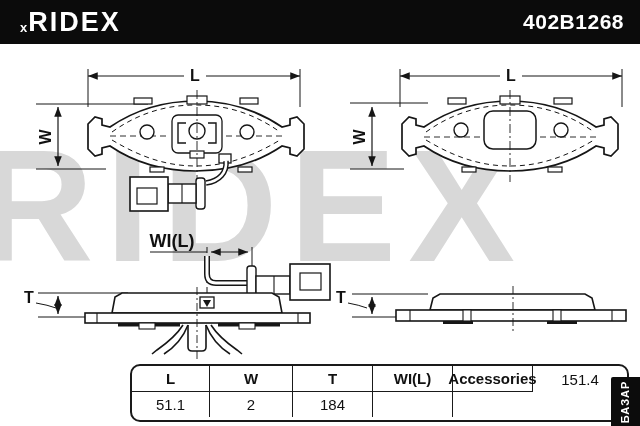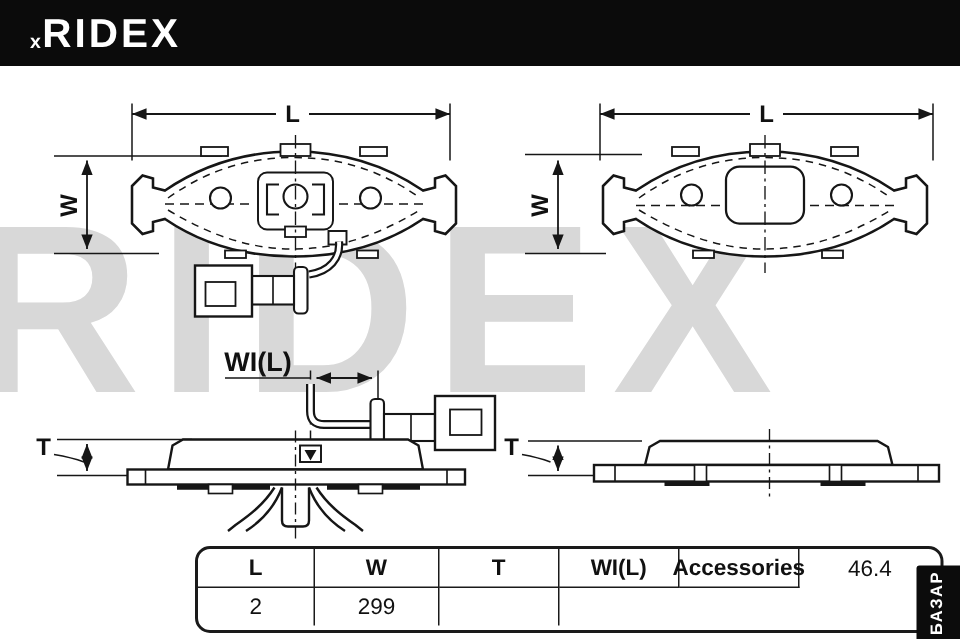--- a/index.html
+++ b/index.html
@@ -42,20 +42,21 @@
 </head>
 <body>
 
 <div class="wm-center">RIDEX</div>
 
 <div class="header">
   <div class="logo">
     <span class="mark">x</span>
     <span class="brand">RIDEX</span>
   </div>
+  <div class="part-number">402B1268</div>
 </div>
 
 <svg class="canvas" width="640" height="426" viewBox="0 0 640 426">
   <defs>
     <marker id="mE" viewBox="0 0 10 10" refX="9" refY="5" markerWidth="9" markerHeight="9" orient="auto-start-reverse">
       <path d="M0,1.5 L9,5 L0,8.5 Z" fill="#161616"></path>
     </marker>
   </defs>
 
   <g stroke="#161616">
@@ -210,23 +211,24 @@
     <line x1="513" y1="286" x2="513" y2="332" stroke-width="0.9" stroke-dasharray="8 3 2 3"></line>
   </g>
 </svg>
 
 <div class="spec-table">
   <div class="cell head">L</div>
   <div class="cell head">W</div>
   <div class="cell head">T</div>
   <div class="cell head">WI(L)</div>
   <div class="cell head">Accessories</div>
-  <div class="cell">46.4</div>
+  <div class="cell">151.4</div>
+  <div class="cell">51.1</div>
   <div class="cell">2</div>
-  <div class="cell">299</div>
+  <div class="cell">184</div>
   <div class="cell"></div>
 </div>
 
 <div class="wm-cell">BAZAR</div>
 
 <div class="corner-badge">
   <span>БАЗАР</span>
 </div>
 
 </body></html>

